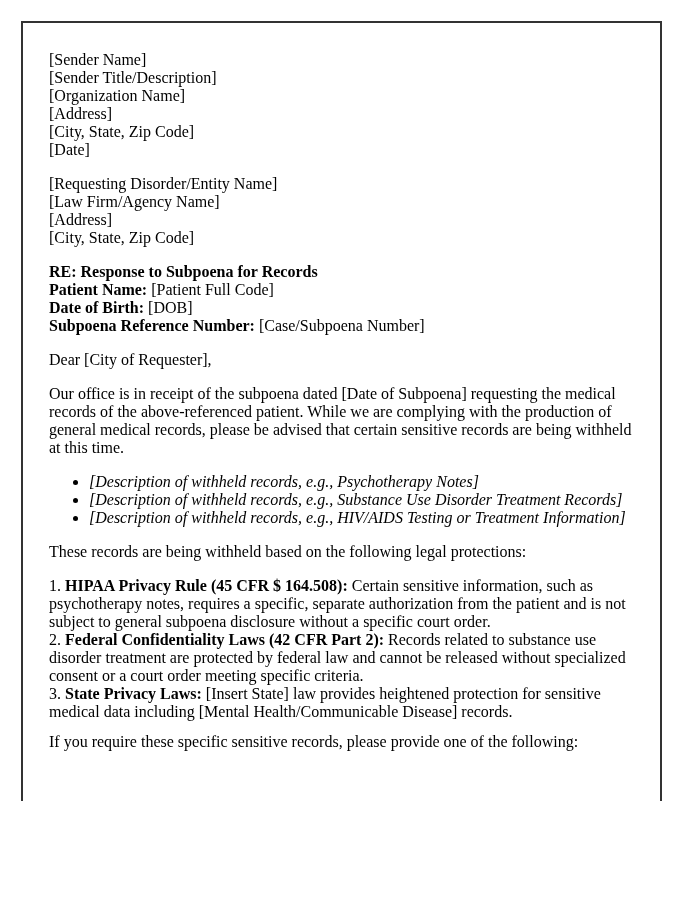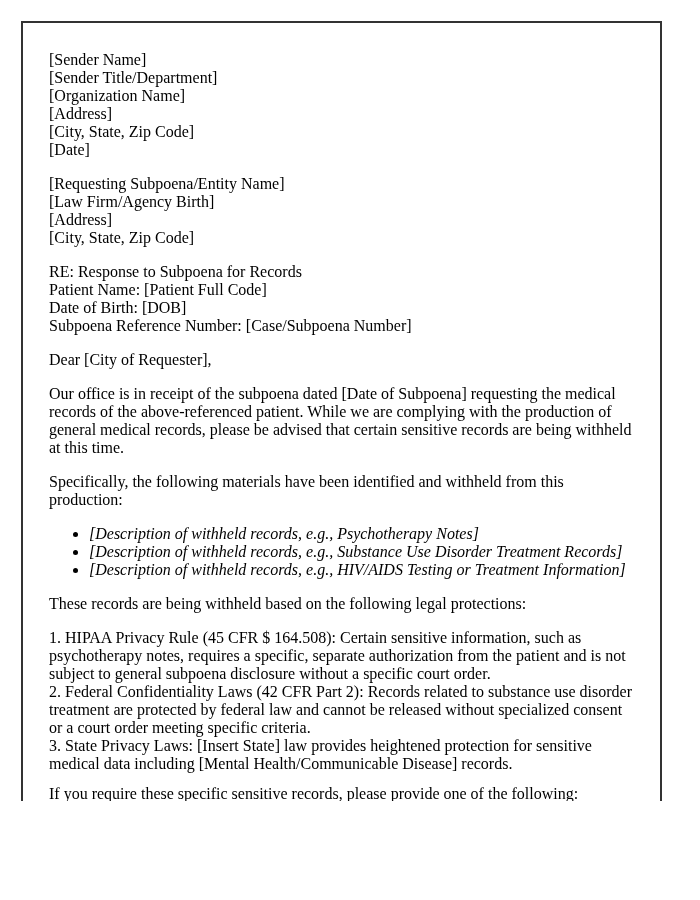--- a/index.html
+++ b/index.html
@@ -32,56 +32,55 @@
   .block { margin: 0 0 16px 0; }
   .block div { white-space: nowrap; }
   p { margin: 0 0 16px 0; }
   ul.withheld-list {
     margin: 0 0 16px 0;
     padding: 0 0 0 40px;
     list-style-type: disc;
   }
   ul.withheld-list li { margin: 0; padding: 0; font-style: italic; }
   .legal-block { margin: 0 0 12px 0; }
-  strong { font-weight: normal; }
+  strong { font-weight: bold; }
 </style>
 </head>
 <body>
 
 <div class="letter-frame">
   <div class="letter-content">
 
     <div class="block">
       <div>[Sender Name]</div>
-      <div>[Sender Title/Department]</div>
+      <div>[Sender Title/Description]</div>
       <div>[Organization Name]</div>
       <div>[Address]</div>
       <div>[City, State, Zip Code]</div>
       <div>[Date]</div>
     </div>
 
     <div class="block">
-      <div>[Requesting Subpoena/Entity Name]</div>
-      <div>[Law Firm/Agency Birth]</div>
+      <div>[Requesting Disorder/Entity Name]</div>
+      <div>[Law Firm/Agency Name]</div>
       <div>[Address]</div>
       <div>[City, State, Zip Code]</div>
     </div>
 
     <div class="block">
       <div><strong>RE: Response to Subpoena for Records</strong></div>
       <div><strong>Patient Name:</strong><span> [Patient Full Code]</span></div>
       <div><strong>Date of Birth:</strong><span> [DOB]</span></div>
       <div><strong>Subpoena Reference Number:</strong><span> [Case/Subpoena Number]</span></div>
     </div>
 
     <p>Dear [City of Requester],</p>
 
     <p>Our office is in receipt of the subpoena dated [Date of Subpoena] requesting the medical records of the above-referenced patient. While we are complying with the production of general medical records, please be advised that certain sensitive records are being withheld at this time.</p>
 
-    <p>Specifically, the following materials have been identified and withheld from this production:</p>
 
     <ul class="withheld-list">
       <li>[Description of withheld records, e.g., Psychotherapy Notes]</li>
       <li>[Description of withheld records, e.g., Substance Use Disorder Treatment Records]</li>
       <li>[Description of withheld records, e.g., HIV/AIDS Testing or Treatment Information]</li>
     </ul>
 
     <p>These records are being withheld based on the following legal protections:</p>
 
     <div class="legal-block">

